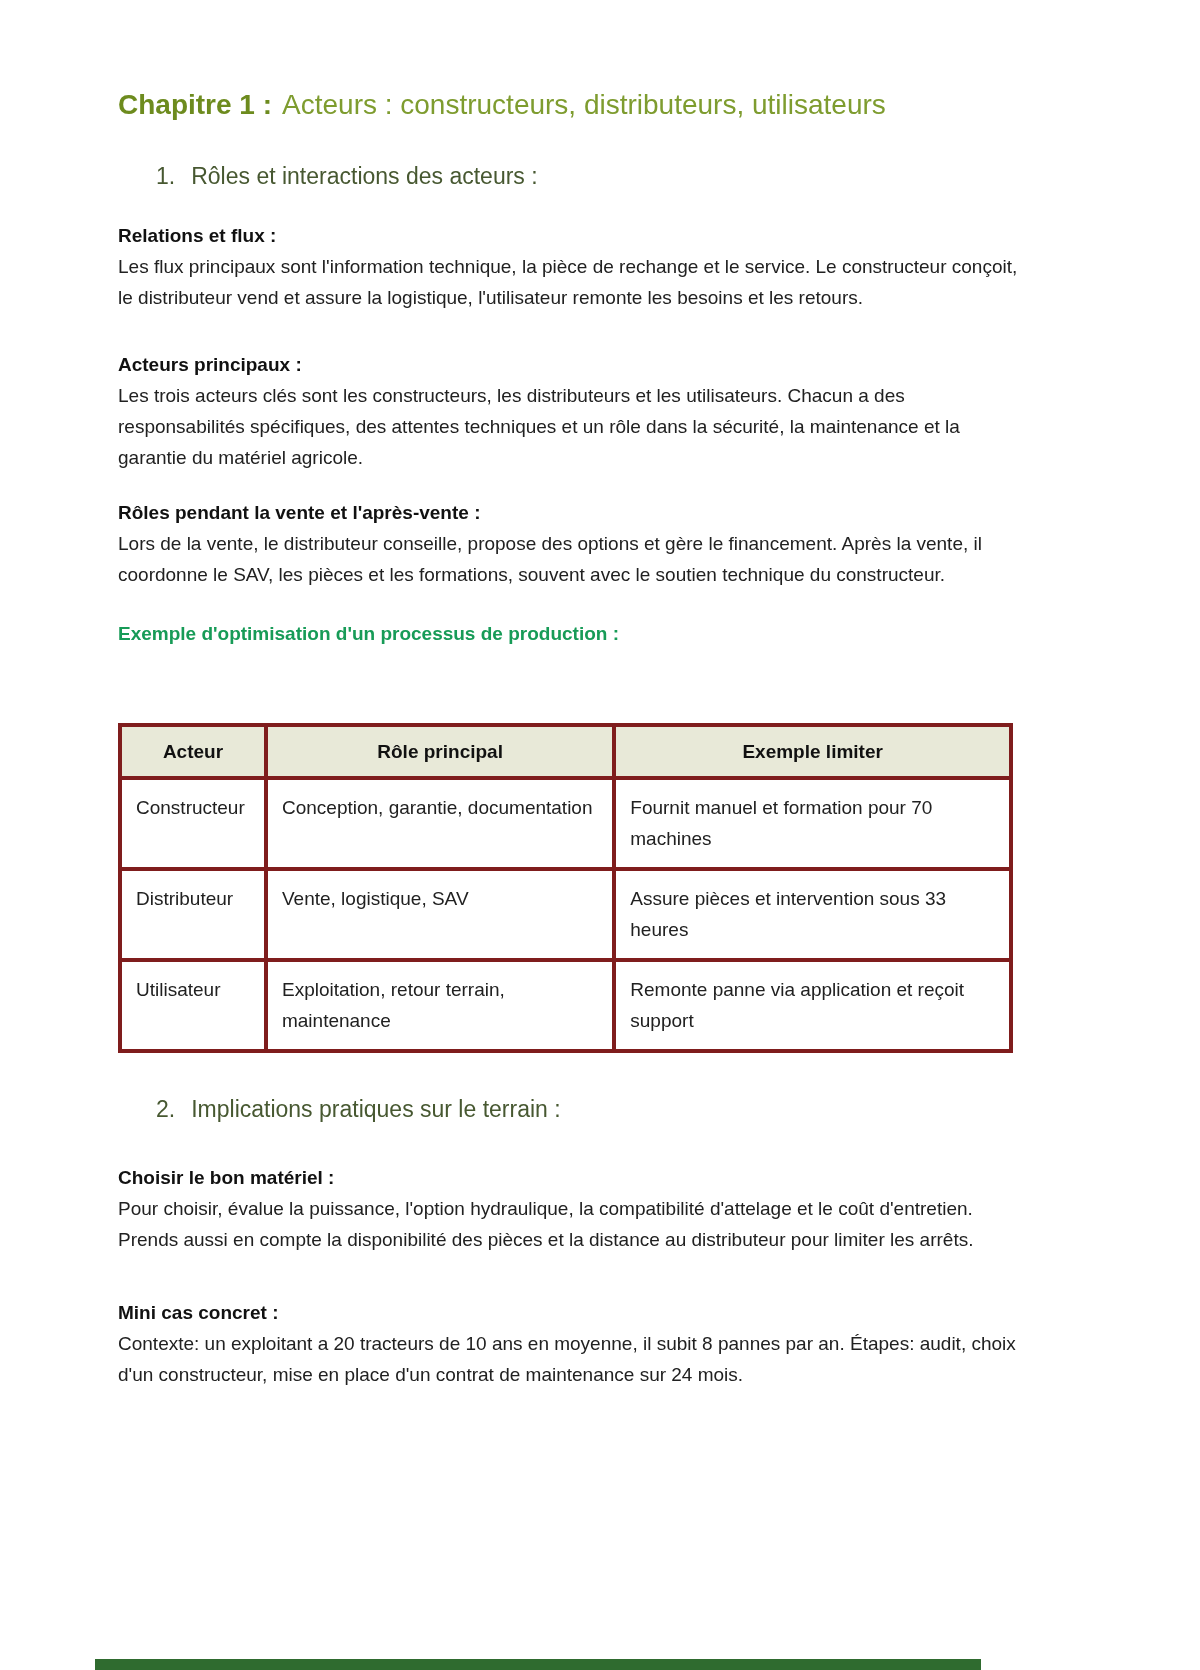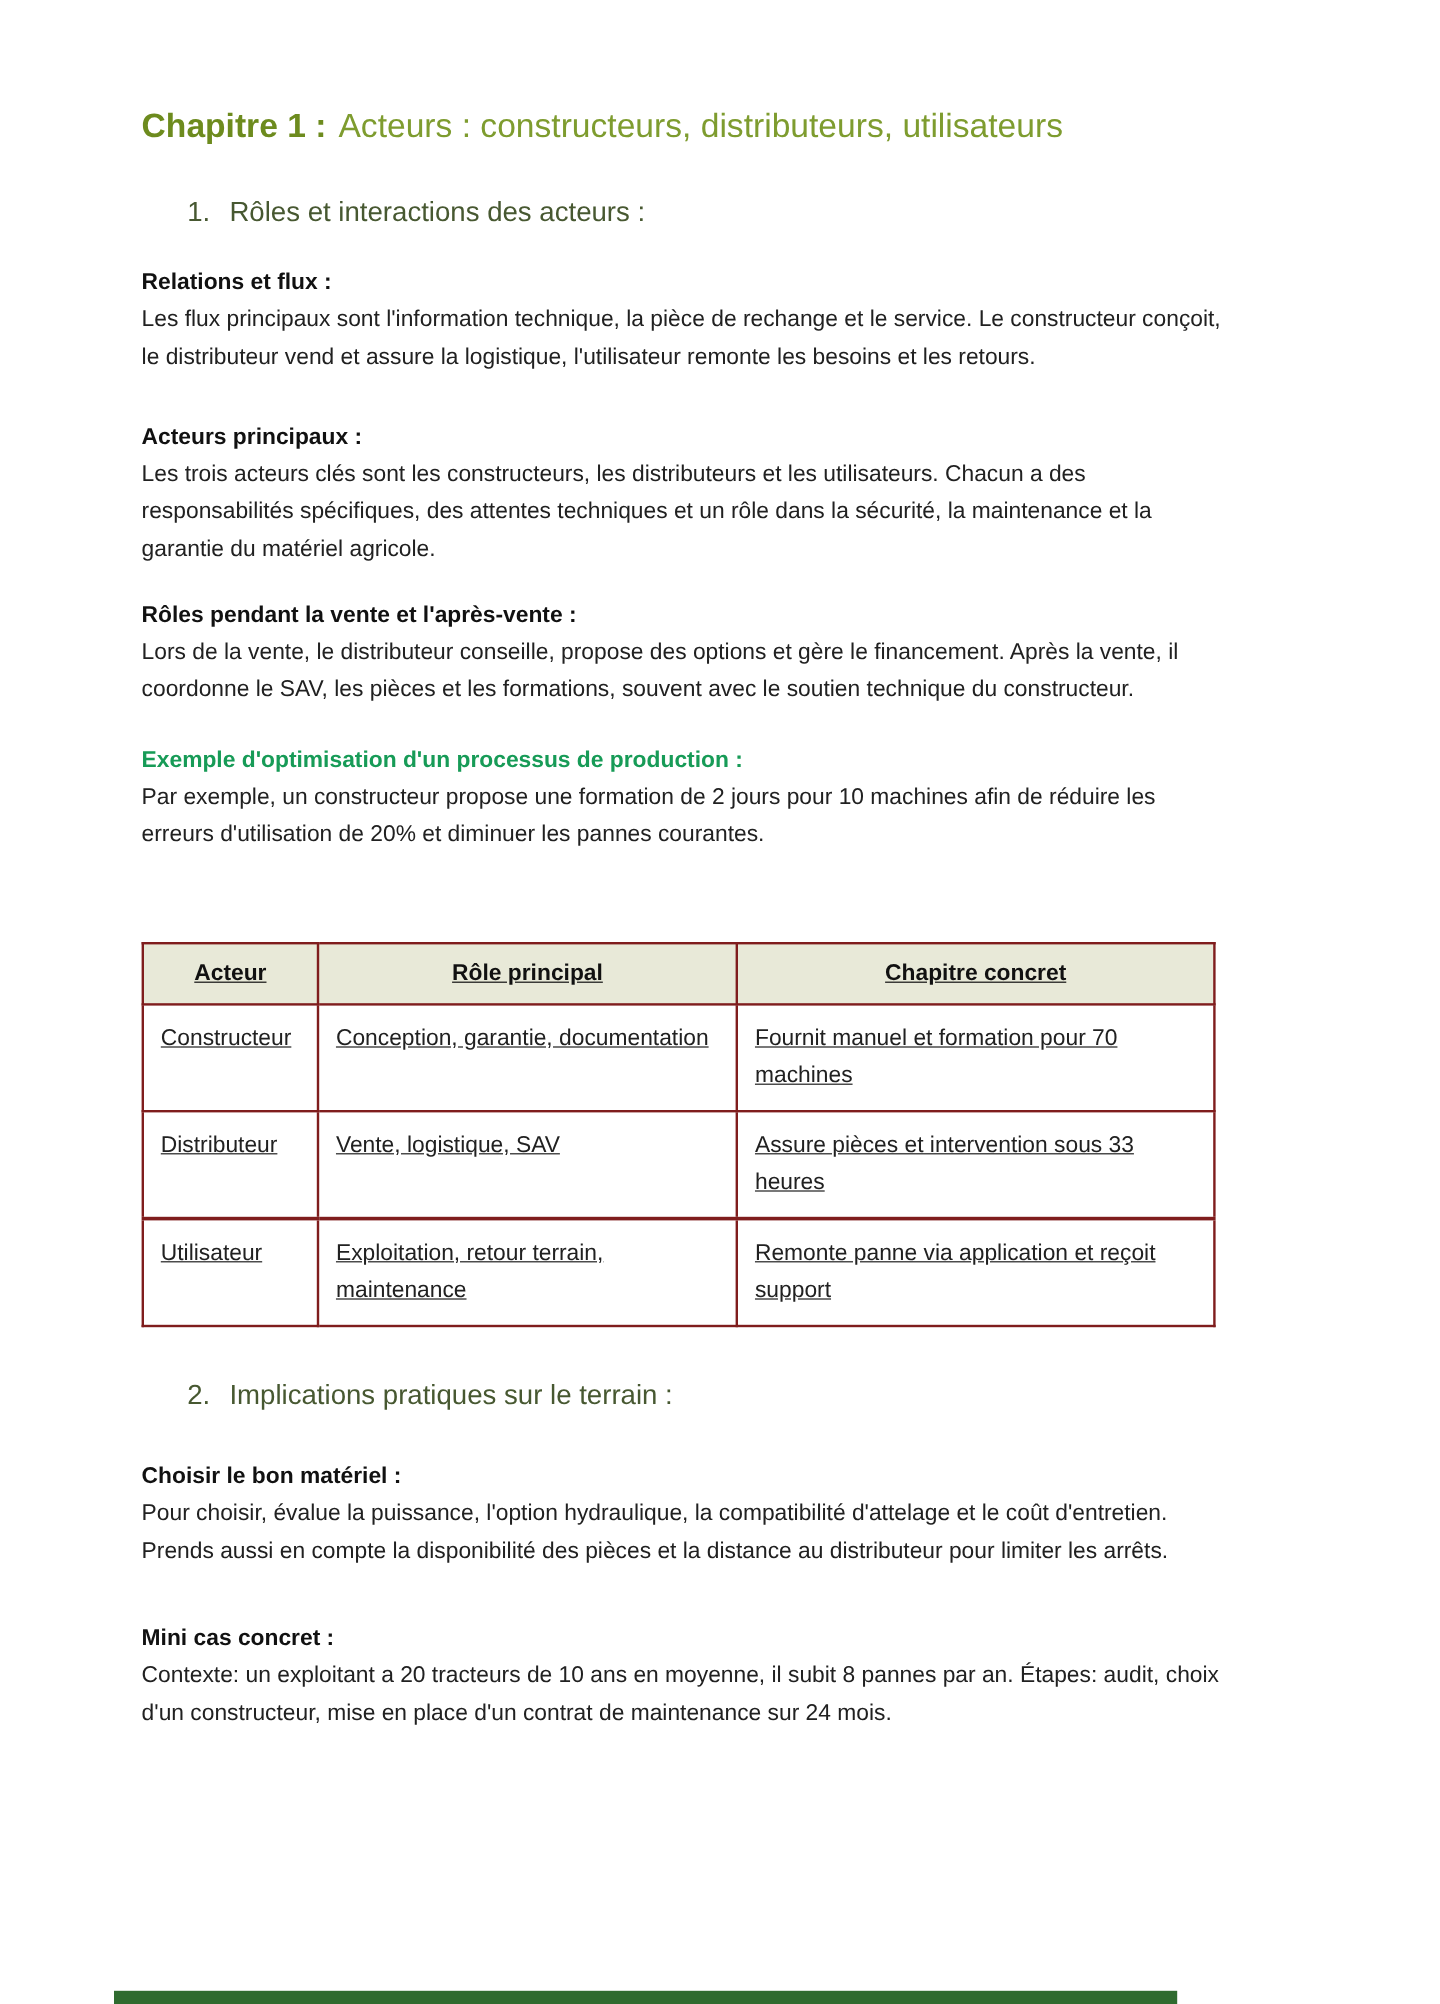--- a/index.html
+++ b/index.html
@@ -47,22 +47,21 @@
   #block-5 { margin-top: 42px; }
 
   table.actors-table {
     margin-top: 74px;
     width: 895px;
     border-collapse: collapse;
     font-size: 19px;
     line-height: 31px;
   }
   table.actors-table th, table.actors-table td {
-    border: 2px solid #7f1d1d;
-    text-decoration: underline;
+    border: 4px solid #7f1d1d;
   }
   table.actors-table th {
     background: #e8e9d8;
     font-weight: 700;
     text-align: center;
     padding: 9px 10px;
     color: #111111;
   }
   table.actors-table td {
     vertical-align: top;
@@ -106,29 +105,28 @@
       <p class="block-body">Les trois acteurs clés sont les constructeurs, les distributeurs et les utilisateurs. Chacun a des responsabilités spécifiques, des attentes techniques et un rôle dans la sécurité, la maintenance et la garantie du matériel agricole.</p>
     </div>
 
     <div class="block" id="block-2">
       <p class="block-heading">Rôles pendant la vente et l'après-vente :</p>
       <p class="block-body">Lors de la vente, le distributeur conseille, propose des options et gère le financement. Après la vente, il coordonne le SAV, les pièces et les formations, souvent avec le soutien technique du constructeur.</p>
     </div>
 
     <div class="block" id="block-3">
       <p class="block-heading green">Exemple d'optimisation d'un processus de production :</p>
-      <p class="block-body">Par exemple, un constructeur propose une formation de 2 jours pour 10 machines afin de réduire les erreurs d'utilisation de 20% et diminuer les pannes courantes.</p>
     </div>
 
     <table class="actors-table">
       <thead>
         <tr>
           <th class="col-actor">Acteur</th>
           <th class="col-role">Rôle principal</th>
-          <th class="col-example">Chapitre concret</th>
+          <th class="col-example">Exemple limiter</th>
         </tr>
       </thead>
       <tbody>
         <tr>
           <td>Constructeur</td>
           <td>Conception, garantie, documentation</td>
           <td>Fournit manuel et formation pour 70 machines</td>
         </tr>
         <tr>
           <td>Distributeur</td>

